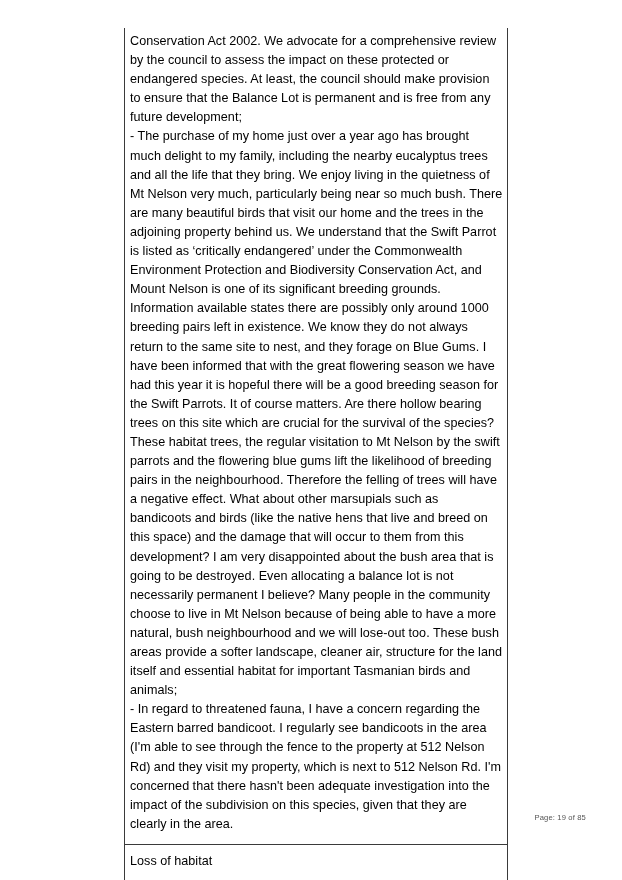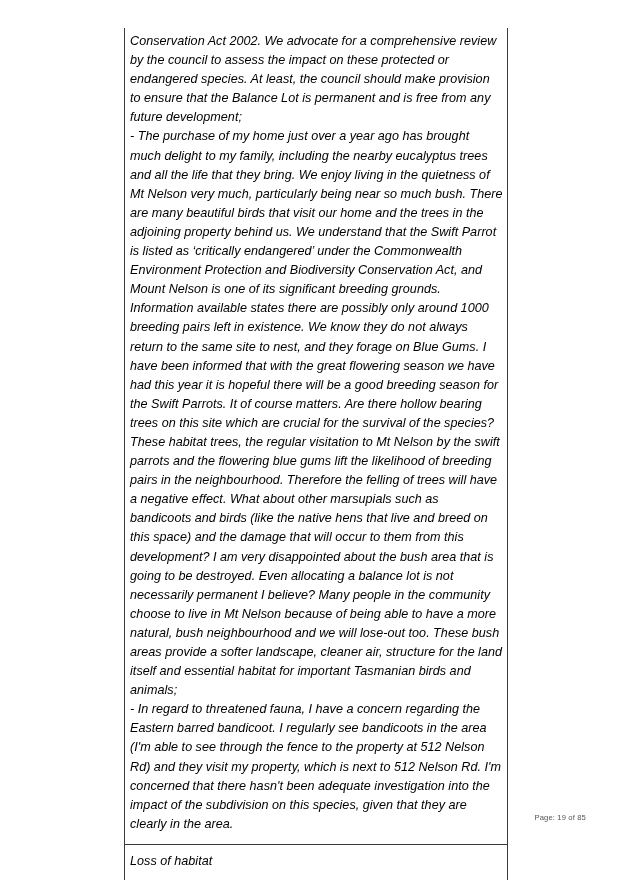--- a/index.html
+++ b/index.html
@@ -34,21 +34,20 @@
     border-left: 1px solid #3a3a3a;
     border-right: 1px solid #3a3a3a;
     border-top: none;
     border-bottom: none;
     box-sizing: border-box;
   }
 
   .cell {
     box-sizing: border-box;
     padding: 0 4px 0 5px;
-    font-style: italic;
   }
 
   .cell + .cell {
     border-top: 1px solid #3a3a3a;
   }
 
   .body-text {
     font-size: 12.6px;
     line-height: 19.1px;
     text-align: left;

